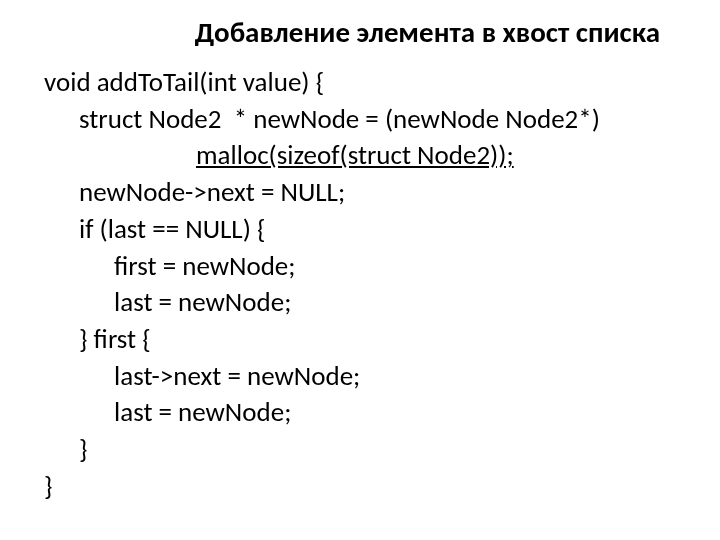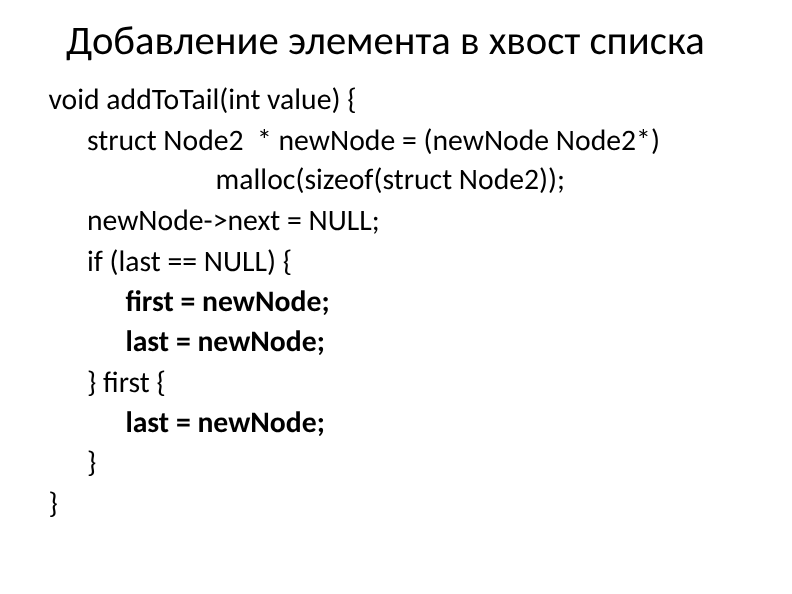--- a/index.html
+++ b/index.html
@@ -13,53 +13,54 @@
       background: #ffffff;
       font-family: Calibri, Arial, sans-serif;
       overflow: hidden;
     }
     .slide {
       width: 100%;
       height: 100%;
       padding: 14px 20px 20px 20px;
     }
     .title {
-      font-size: 37px;
-      font-weight: normal;
+      font-size: 29px;
+      font-weight: bold;
       color: #000000;
-      text-align: left;
+      text-align: right;
       margin-bottom: 14px;
       padding: 0 40px;
     }
     .code-block {
       font-size: 27px;
       line-height: 1.36;
       color: #000000;
       padding-left: 24px;
     }
     .line {
       white-space: pre;
     }
     .i1 { padding-left: 35px; }
     .i2 { padding-left: 70px; }
-    .i3 { padding-left: 152px; }
-    .bold { font-weight: bold; }
+    .i3 { padding-left: 152px; text-decoration: underline; }
+    .bold { font-weight: normal; }
   </style>
 </head>
 <body>
 
 <div class="slide">
   <div class="title">Добавление элемента в хвост списка</div>
   <div class="code-block">
     <div class="line">void addToTail(int value) {</div>
     <div class="line i1">struct Node2  * newNode = (newNode Node2*)</div>
     <div class="line i3">malloc(sizeof(struct Node2));</div>
     <div class="line i1">newNode-&gt;next = NULL;</div>
     <div class="line"></div>
     <div class="line i1">if (last == NULL) {</div>
     <div class="line i2 bold">first = newNode;</div>
     <div class="line i2 bold">last = newNode;</div>
     <div class="line i1">} first {</div>
+    <div class="line i2 bold">last-&gt;next = newNode;</div>
     <div class="line i2 bold">last = newNode;</div>
     <div class="line i1">}</div>
     <div class="line">}</div>
   </div>
 </div>
 
 </body></html>

